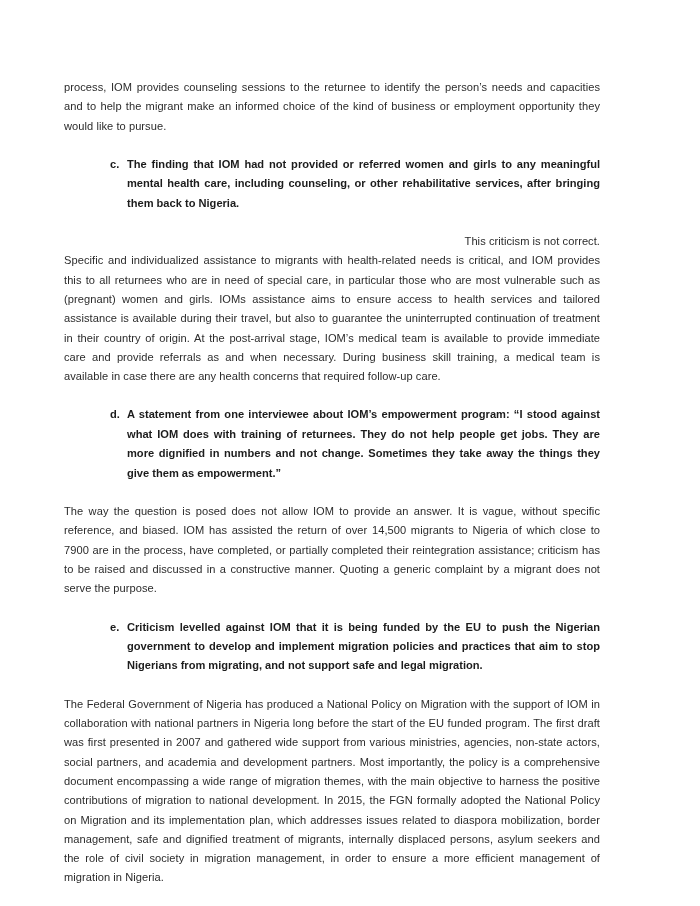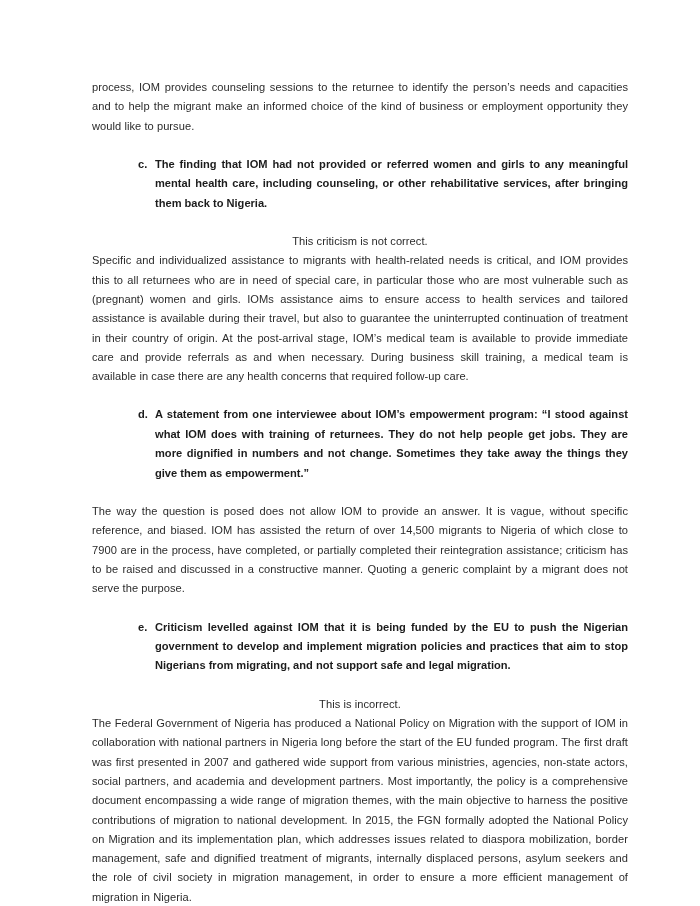--- a/index.html
+++ b/index.html
@@ -15,35 +15,35 @@
   .page {
     position: relative;
     width: 700px;
     height: 906px;
     background: #ffffff;
     overflow: hidden;
     box-sizing: border-box;
   }
   .content {
     position: absolute;
-    left: 92px;
+    left: 64px;
     top: 78px;
     width: 536px;
   }
   p.body-para {
     margin: 0;
     font-size: 11.1px;
     line-height: 19.3px;
     text-align: justify;
     text-justify: inter-word;
     color: #2b2b2b;
     letter-spacing: 0.005em;
   }
   p.body-para.noline {
-    text-align: center;
+    text-align: right;
   }
   ol.alpha-list {
     margin: 0;
     padding: 0;
     list-style: none;
   }
   ol.alpha-list > li {
     position: relative;
     margin: 0;
     padding-left: 63px;
@@ -105,18 +105,17 @@
 
     <ol class="alpha-list">
       <li>
         <span class="marker">e.</span>
         <span>Criticism levelled against IOM that it is being funded by the EU to push the Nigerian government to develop and implement migration policies and practices that aim to stop Nigerians from migrating, and not support safe and legal migration.</span>
       </li>
     </ol>
 
     <div class="block-gap-lg"></div>
 
-    <p class="body-para noline">This is incorrect.</p>
 
     <p class="body-para">The Federal Government of Nigeria has produced a National Policy on Migration with the support of IOM in collaboration with national partners in Nigeria long before the start of the EU funded program. The first draft was first presented in 2007 and gathered wide support from various ministries, agencies, non-state actors, social partners, and academia and development partners. Most importantly, the policy is a comprehensive document encompassing a wide range of migration themes, with the main objective to harness the positive contributions of migration to national development. In 2015, the FGN formally adopted the National Policy on Migration and its implementation plan, which addresses issues related to diaspora mobilization, border management, safe and dignified treatment of migrants, internally displaced persons, asylum seekers and the role of civil society in migration management, in order to ensure a more efficient management of migration in Nigeria.</p>
 
   </div>
 </div>
 
 </body></html>

